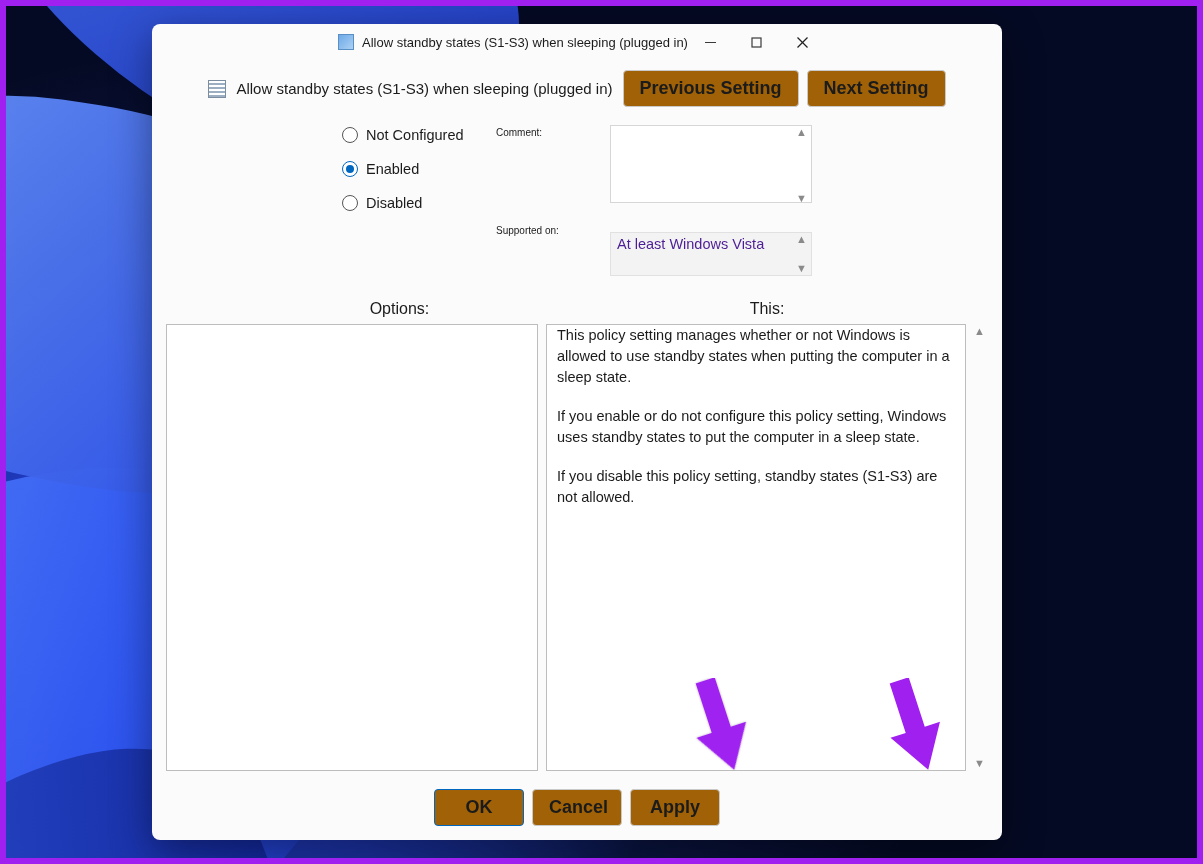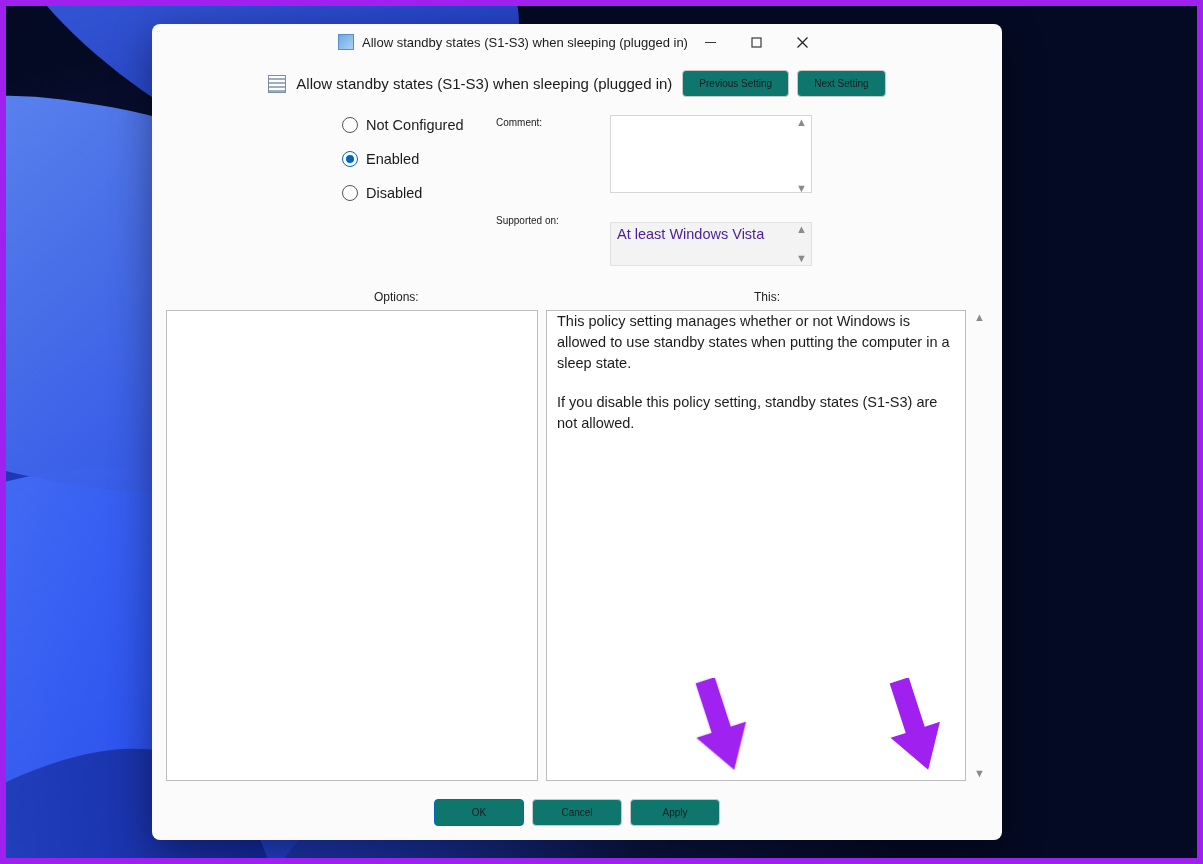--- a/index.html
+++ b/index.html
@@ -70,27 +70,28 @@
     flex-shrink:0;
   }
   .header2 .hicon {
     width:18px; height:18px;
     background: repeating-linear-gradient(#fff,#fff 2px,#9caec2 2px,#9caec2 4px);
     border:1px solid #7a8da1;
   }
   .header2 .htext { font-size:15px; flex:1; }
   .navbtns { display:flex; gap:8px; }
   .btn {
-    background:#0f766e;
+    background:#a16207;
     border:1px solid #c9c9c9;
     border-radius:4px;
     padding: 7px 16px;
-    font-family:inherit; font-size:10px;
+    font-family:inherit; font-size:18px;
     color:#1b1b1b;
     cursor:pointer;
+    font-weight:bold;
   }
   .btn.default { border-color:#0067c0; }
 
   .midgrid {
     display:grid;
     grid-template-columns: 150px 110px 1fr;
     column-gap: 4px;
     padding: 4px 14px 0 14px;
     flex-shrink:0;
   }
@@ -124,21 +125,21 @@
   .scrollarrows {
     position:absolute; right:2px; top:2px; bottom:2px;
     width:14px; display:flex; flex-direction:column; justify-content:space-between;
     pointer-events:none;
   }
   .sa { color:#8a8a8a; font-size:11px; line-height:1;}
 
   .panels-header {
     display:flex; gap:8px;
     padding: 24px 14px 6px 14px;
-    font-size:12px;
+    font-size:16px;
     flex-shrink:0;
   }
   .panels-header .col1 { width: 372px; }
 
   .panels {
     flex:1;
     display:flex; gap:8px;
     padding: 0 14px 8px 14px;
     min-height:0;
     position:relative;
@@ -260,20 +261,21 @@
 
   <div class="panels-header">
     <div class="col1">Options:</div>
     <div>This:</div>
   </div>
 
   <div class="panels">
     <div class="panel options"></div>
     <div class="panel help">
       <p>This policy setting manages whether or not Windows is allowed to use standby states when putting the computer in a sleep state.</p>
+      <p>If you enable or do not configure this policy setting, Windows uses standby states to put the computer in a sleep state.</p>
       <p>If you disable this policy setting, standby states (S1-S3) are not allowed.</p>
     </div>
     <div class="side-scroll">
       <span class="sa">▲</span>
       <span class="sa">▼</span>
     </div>
   </div>
 
   <div class="bottombar">
     <button class="btn default">OK</button>

